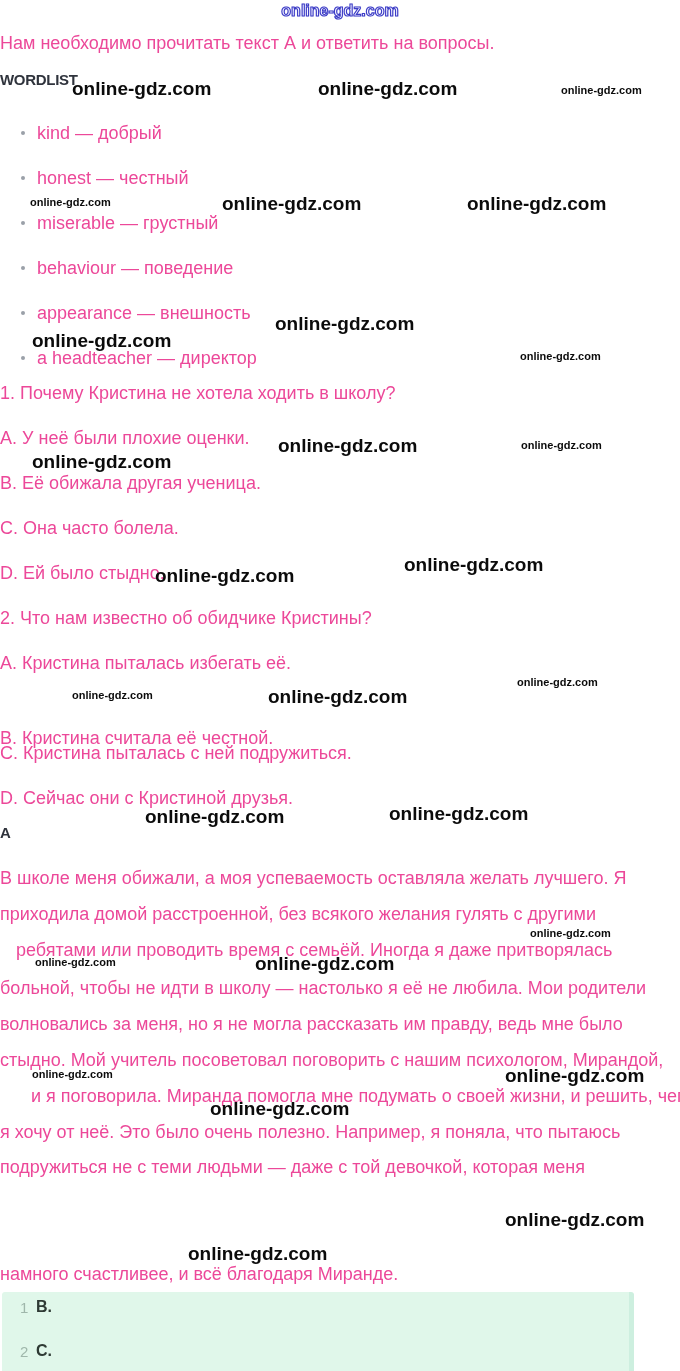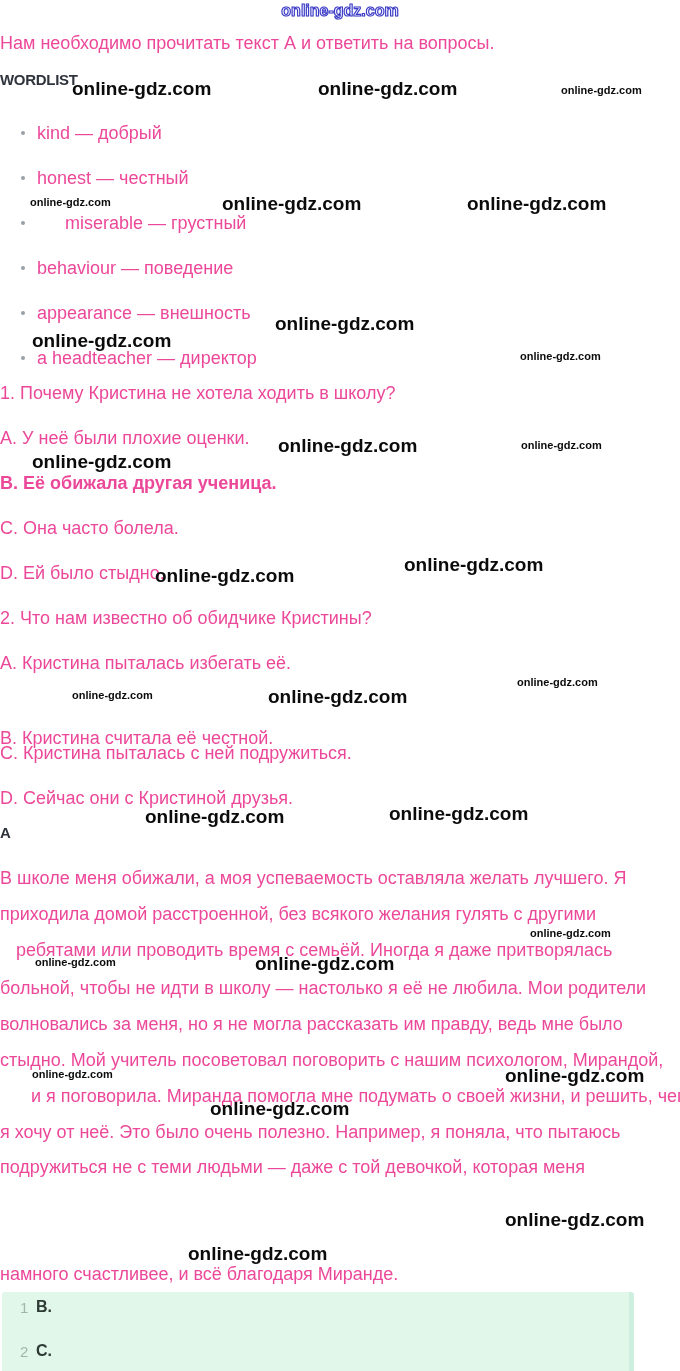--- a/index.html
+++ b/index.html
@@ -77,31 +77,31 @@
 
   <div class="line" style="left:0;top:33px;">Нам необходимо прочитать текст А и ответить на вопросы.</div>
 
   <div class="sec-head" style="left:0;top:71px;">WORDLIST</div>
 
   <span class="bullet" style="left:21px;top:131px;"></span>
   <div class="line" style="left:37px;top:123px;">kind — добрый</div>
   <span class="bullet" style="left:21px;top:176px;"></span>
   <div class="line" style="left:37px;top:168px;">honest — честный</div>
   <span class="bullet" style="left:21px;top:221px;"></span>
-  <div class="line" style="left:37px;top:213px;margin-left:28px;">miserable — грустный</div>
+  <div class="line" style="left:37px;top:213px;">miserable — грустный</div>
   <span class="bullet" style="left:21px;top:266px;"></span>
   <div class="line" style="left:37px;top:258px;">behaviour — поведение</div>
   <span class="bullet" style="left:21px;top:311px;"></span>
   <div class="line" style="left:37px;top:303px;">appearance — внешность</div>
   <span class="bullet" style="left:21px;top:356px;"></span>
   <div class="line" style="left:37px;top:348px;">a headteacher — директор</div>
 
   <div class="line" style="left:0;top:383px;">1. Почему Кристина не хотела ходить в школу?</div>
   <div class="line" style="left:0;top:428px;">A. У неё были плохие оценки.</div>
-  <div class="line" style="left:0;top:473px;font-weight:bold;">B. Её обижала другая ученица.</div>
+  <div class="line" style="left:0;top:473px;">B. Её обижала другая ученица.</div>
   <div class="line" style="left:0;top:518px;">C. Она часто болела.</div>
   <div class="line" style="left:0;top:563px;">D. Ей было стыдно.</div>
 
   <div class="line" style="left:0;top:608px;">2. Что нам известно об обидчике Кристины?</div>
   <div class="line" style="left:0;top:653px;">A. Кристина пыталась избегать её.</div>
   <div class="line" style="left:0;top:728px;">B. Кристина считала её честной.</div>
   <div class="line" style="left:0;top:743px;">C. Кристина пыталась с ней подружиться.</div>
   <div class="line" style="left:0;top:788px;">D. Сейчас они с Кристиной друзья.</div>
 
   <div class="sec-head" style="left:0;top:824px;">A</div>

